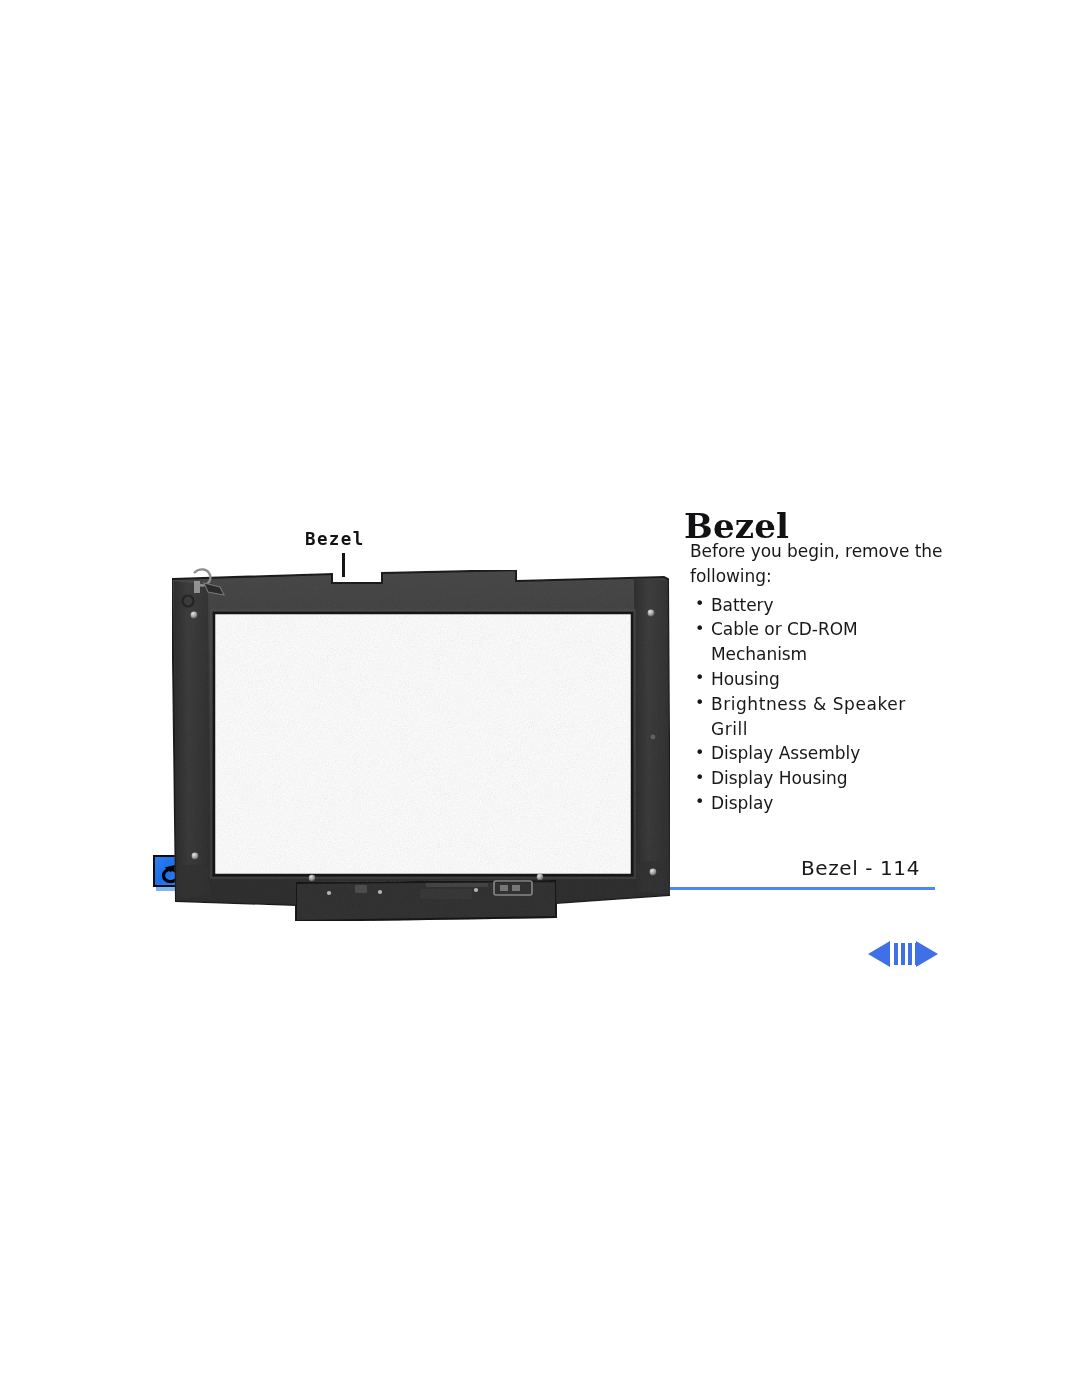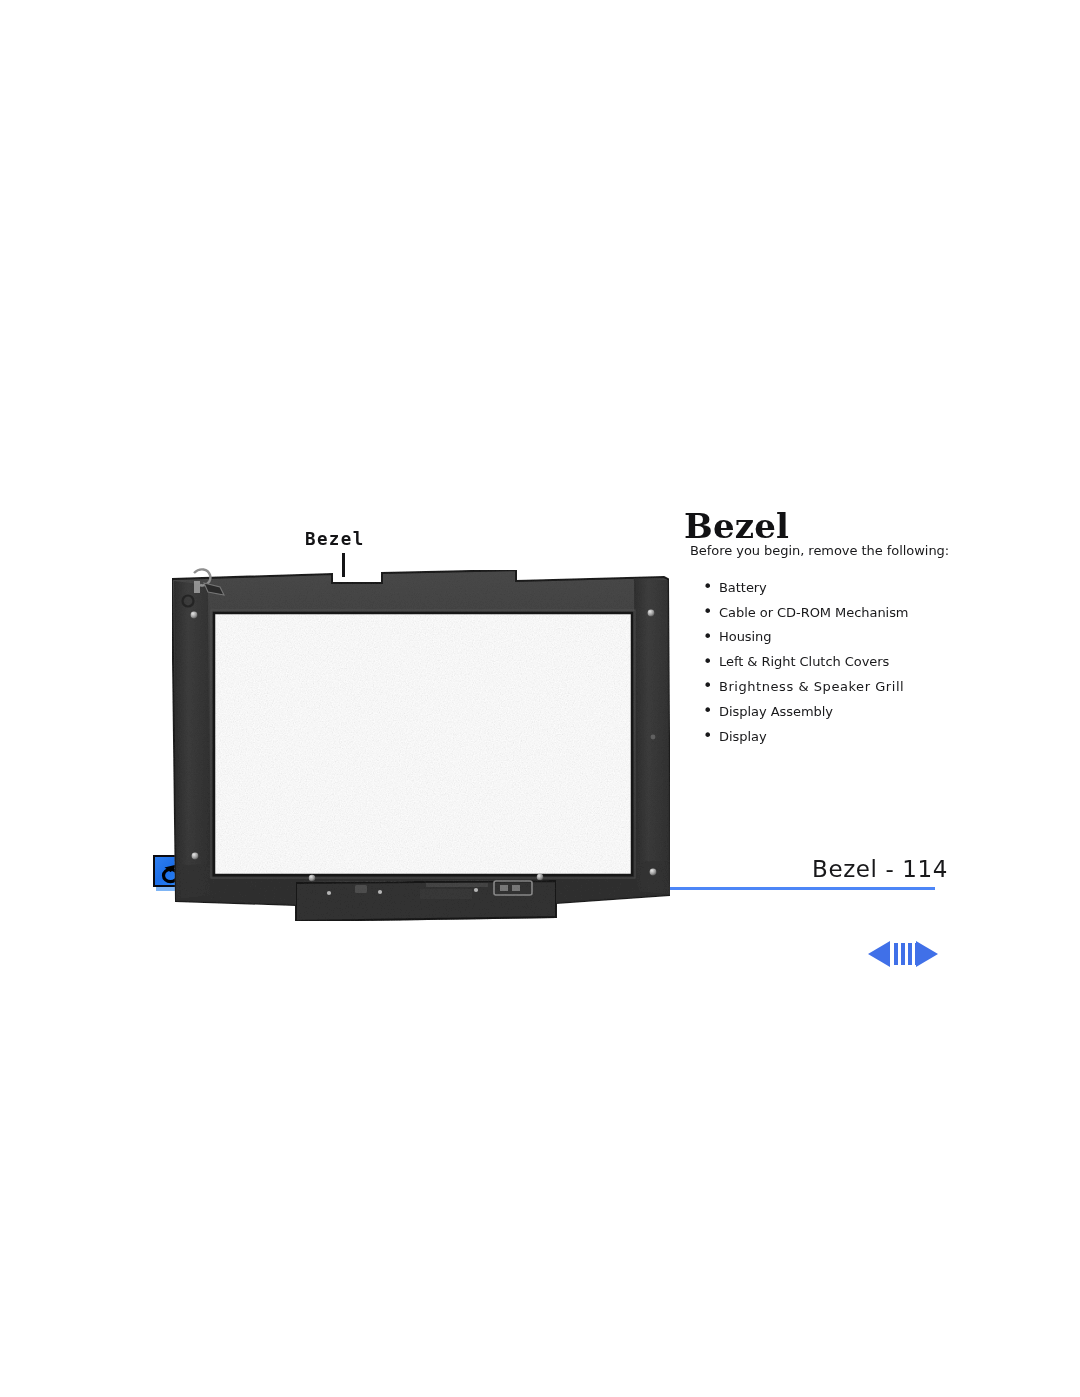--- a/index.html
+++ b/index.html
@@ -66,23 +66,23 @@
     position: absolute;
     left: 202px;
     top: 432px;
     font-size: 19.5px;
     color: #18181a;
     letter-spacing: 0.1px;
     white-space: nowrap;
   }
   .header-page {
     position: absolute;
-    right: 132px;
+    right: 160px;
     top: 432px;
-    font-size: 23px;
+    font-size: 20px;
     color: #18181a;
     letter-spacing: 0.6px;
     white-space: nowrap;
   }
   .header-rule {
     position: absolute;
     left: 195px;
     top: 463px;
     width: 740px;
     height: 3px;
@@ -100,32 +100,32 @@
     letter-spacing: 0.2px;
     white-space: nowrap;
   }
 
   
   .body-col {
     position: absolute;
     left: 690px;
     top: 539px;
     width: 260px;
-    font-size: 13px;
+    font-size: 17px;
     line-height: 24.8px;
     color: #18181a;
   }
   .intro {
     margin: 0 0 0 0;
     white-space: normal;
     letter-spacing: -0.05px;
   }
   ul.remove-list {
     list-style: none;
-    margin: 12px;
+    margin: 4px;
     padding: 0;
   }
   ul.remove-list li {
     position: relative;
     padding-left: 17px;
     letter-spacing: -0.05px;
   }
   ul.remove-list li::before {
     content: "\2022";
     position: absolute;
@@ -209,23 +209,23 @@
 
   <h1 class="doc-title">Bezel</h1>
 
   <div class="body-col">
     <p class="intro">Before you begin, remove the following:</p>
 
     <ul class="remove-list">
       <li>Battery</li>
       <li>Cable or CD-ROM Mechanism</li>
       <li>Housing</li>
-      <li>Left &amp; Right Clutch Covers</li>
       <li class="wide">Brightness &amp; Speaker Grill</li>
       <li>Display Assembly</li>
+      <li>Display Housing</li>
       <li>Display</li>
     </ul>
   </div>
 
   <div class="figure">
 
     <div class="fig-label">Bezel</div>
 
     <div class="fig-leader"></div>
 

